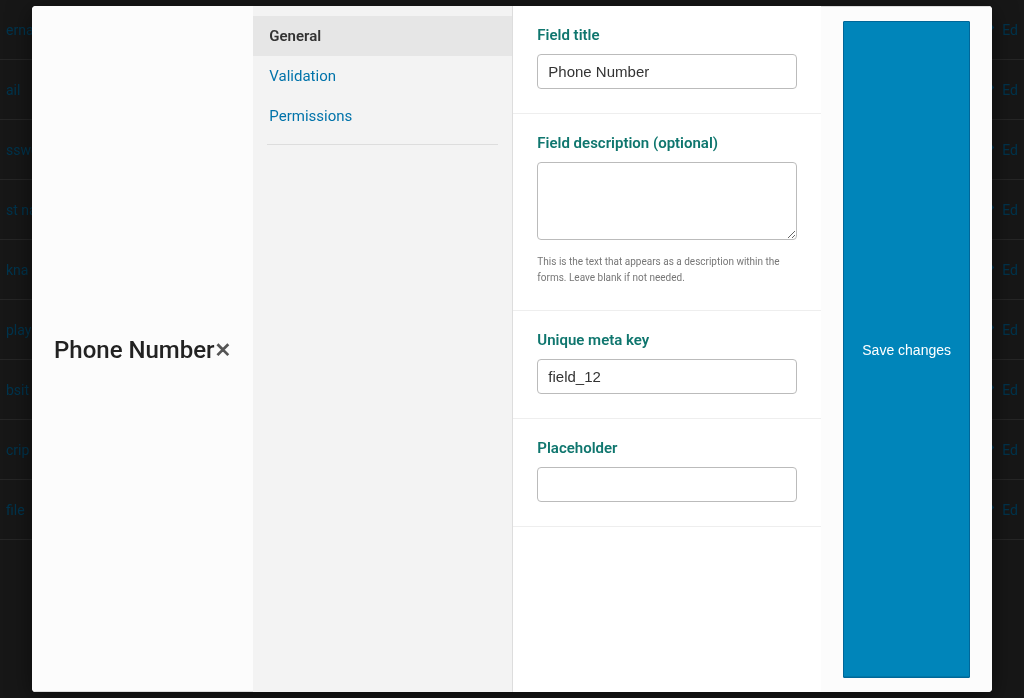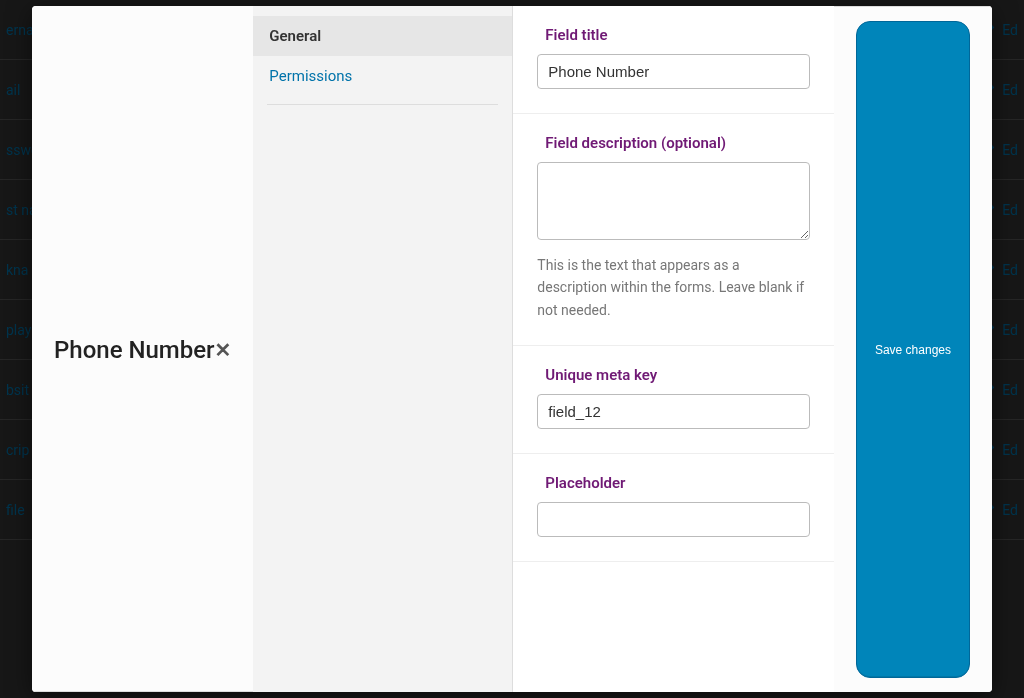--- a/index.html
+++ b/index.html
@@ -95,24 +95,23 @@
       overflow-y: auto;
       padding: 0;
     }
     .section {
       padding: 20px 24px 24px;
       border-bottom: 1px solid #eee;
     }
     .field-label {
       font-size: 15px;
       font-weight: 600;
-      color: #701a75;
+      color: #0f766e;
       margin-bottom: 10px;
       display: block;
-      margin-left: 8px;
     }
     .text-input {
       width: 100%;
       padding: 8px 10px;
       font-size: 15px;
       border: 1px solid #bbb;
       border-radius: 4px;
       color: #333;
       background: #fff;
     }
@@ -120,38 +119,38 @@
       width: 100%;
       height: 78px;
       padding: 8px 10px;
       font-size: 15px;
       border: 1px solid #bbb;
       border-radius: 4px;
       resize: both;
     }
     .help-text {
       margin-top: 10px;
-      font-size: 14px;
+      font-size: 10px;
       color: #777;
       line-height: 1.6;
     }
     .modal-footer {
       border-top: 1px solid #ddd;
       padding: 14px 22px;
       display: flex;
       justify-content: flex-end;
       background: #fcfcfc;
     }
     .save-btn {
       background: #0085ba;
       color: #fff;
       border: 1px solid #006799;
       padding: 9px 18px;
-      font-size: 12px;
-      border-radius: 14px;
+      font-size: 14px;
+      border-radius: 1px;
       cursor: pointer;
       box-shadow: inset 0 -1px 0 rgba(0,0,0,0.1);
     }
     .pencil-icon {
       display:inline-block;
       width:14px;height:14px;
     }
   </style>
 </head>
 <body>
@@ -245,20 +244,23 @@
   <div class="modal-header">
     <div class="modal-title">Phone Number</div>
     <div class="close-icon">✕</div>
   </div>
   <div class="modal-body">
     <div class="sidebar">
       <div class="sidebar-item active">
         <span>General</span>
       </div>
       <div class="sidebar-item">
+        <span>Validation</span>
+      </div>
+      <div class="sidebar-item">
         <span>Permissions</span>
       </div>
       <div class="sidebar-divider"></div>
     </div>
     <div class="content">
 
       <div class="section">
         <label class="field-label">Field title</label>
         <input class="text-input" type="text" value="Phone Number" style="">
       </div>

